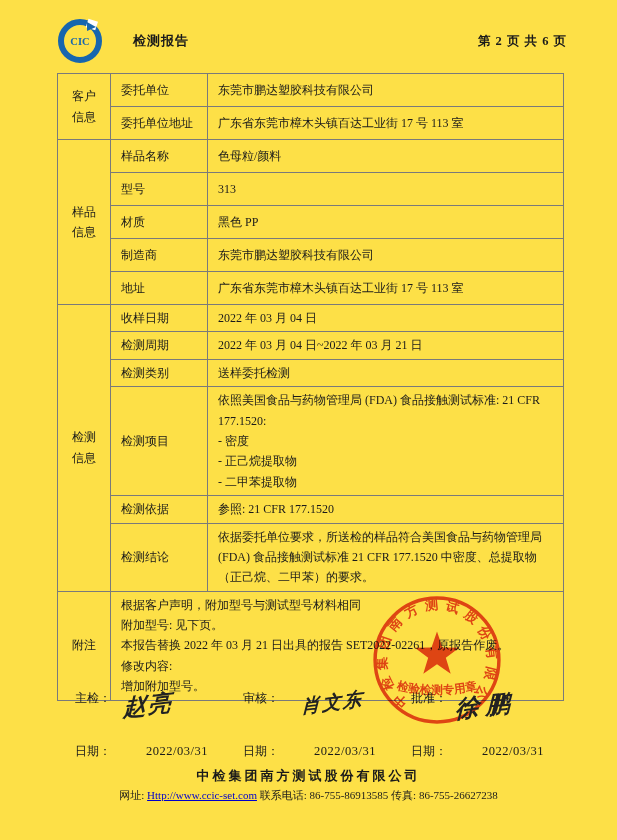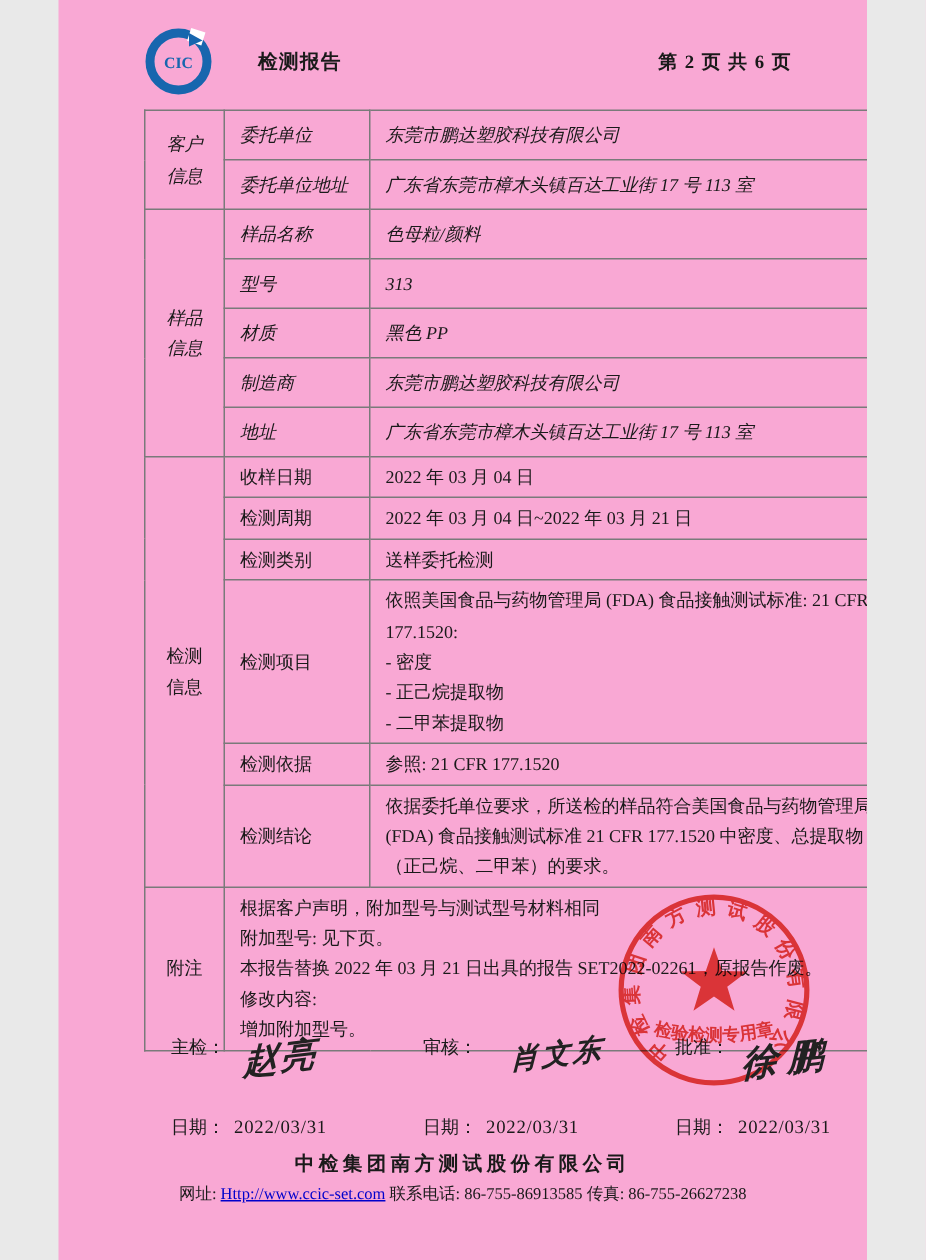--- a/index.html
+++ b/index.html
@@ -1,22 +1,22 @@
 <!DOCTYPE html>
 <html><head>
 <meta charset="utf-8">
 <style>
   * { margin: 0; padding: 0; box-sizing: border-box; }
   html,body { background: #e9e9e9; }
   body { font-family: "Liberation Serif", "DejaVu Serif", serif; }
   .page {
     position: relative;
-    width: 539px; height: 840px;
+    width: 617px; height: 840px;
     margin: 0 auto;
-    background: #f9a8d4;
+    background: #fde047;
     color: #1a1a1a;
     overflow: hidden;
     padding-left: 29px;
   }
 
   
   .header {
     position: absolute; top: 16px; left: 57px; right: 50px;
     height: 50px;
     display: flex; align-items: center;
@@ -41,21 +41,21 @@
     line-height: 1.7;
   }
   td.section-cell {
     text-align: center;
     white-space: pre-line;
     line-height: 2.0;
     padding: 3px 2px;
   }
   td.label-cell { padding-left: 9px; }
   td.value-cell { white-space: pre-line; }
-  tr.r-tall td { height: 33px; font-style: italic; }
+  tr.r-tall td { height: 33px; }
   tr.r-med td { height: 25px; }
   td.tight { line-height: 1.35; padding-top: 5px; padding-bottom: 5px; }
   td.notes-cell { line-height: 1.68; padding-top: 6px; padding-bottom: 6px; white-space: pre-line; }
 
   
   .stamp {
     position: absolute; left: 369px; top: 592px;
     width: 136px; height: 136px;
     opacity: 0.9;
     mix-blend-mode: multiply;
@@ -63,21 +63,21 @@
   }
 
   
   .signatures {
     position: absolute; top: 690px; left: 57px; width: 506px;
     display: flex;
   }
   .sig-col { width: 168px; flex: 0 0 auto; }
   .sig-line { display: flex; align-items: flex-start; height: 36px; }
   .sig-role { font-size: 12px; width: 48px; flex: 0 0 auto; padding-left: 18px; white-space: nowrap; }
-  .sig-date-row { display: flex; align-items: center; height: 22px; margin-top: 14px; }
+  .sig-date-row { display: flex; align-items: center; height: 22px; margin-top: 14px; gap: 29px; }
   .handwriting {
     font-size: 23px; font-weight: bold; font-style: italic;
     transform: rotate(-7deg) skewX(-8deg);
     display: inline-block; margin-left: 18px; color: #222;
     letter-spacing: 2px;
   }
   .handwriting.small { font-size: 19px; margin-left: 28px; }
   .handwriting.wide { font-size: 24px; letter-spacing: 7px; margin-left: 14px; }
   .sig-date { font-size: 12.5px; margin-left: 12px; letter-spacing: 0.5px; }
 

